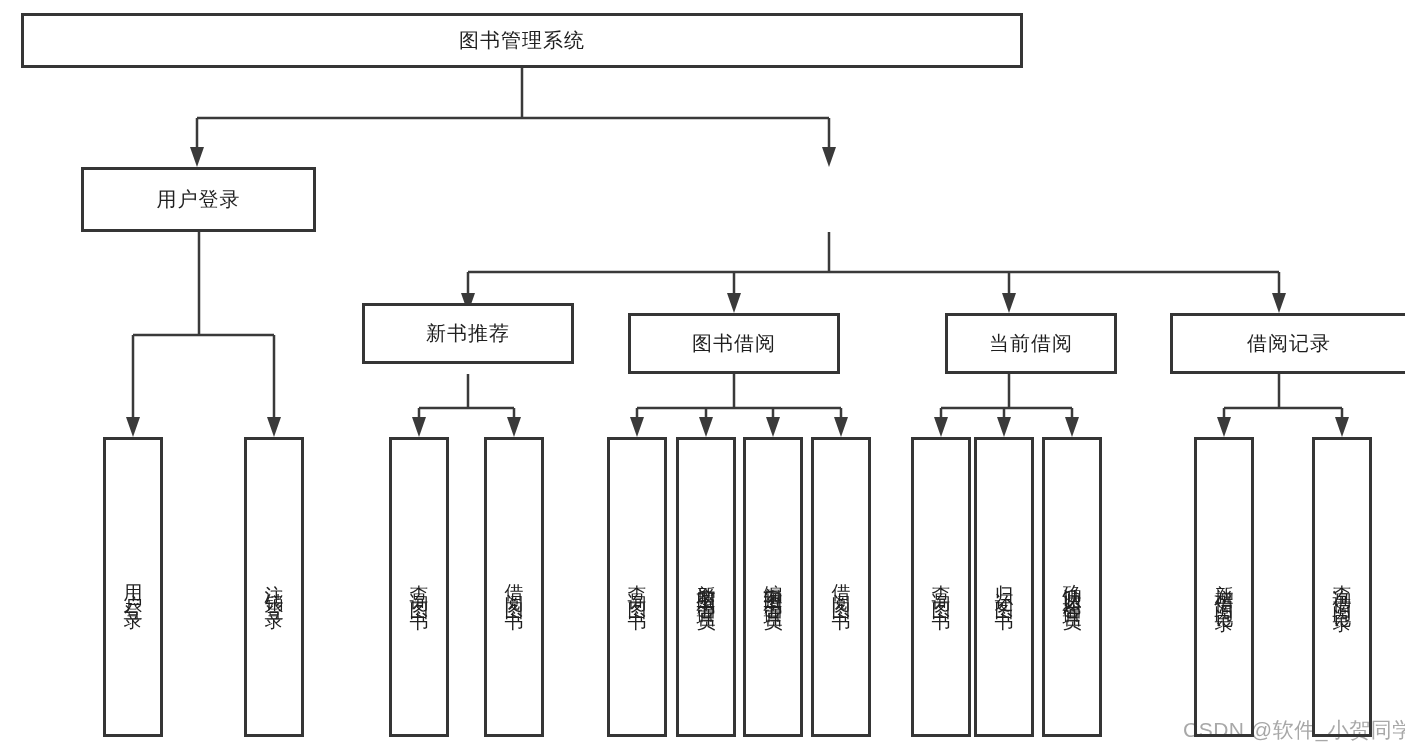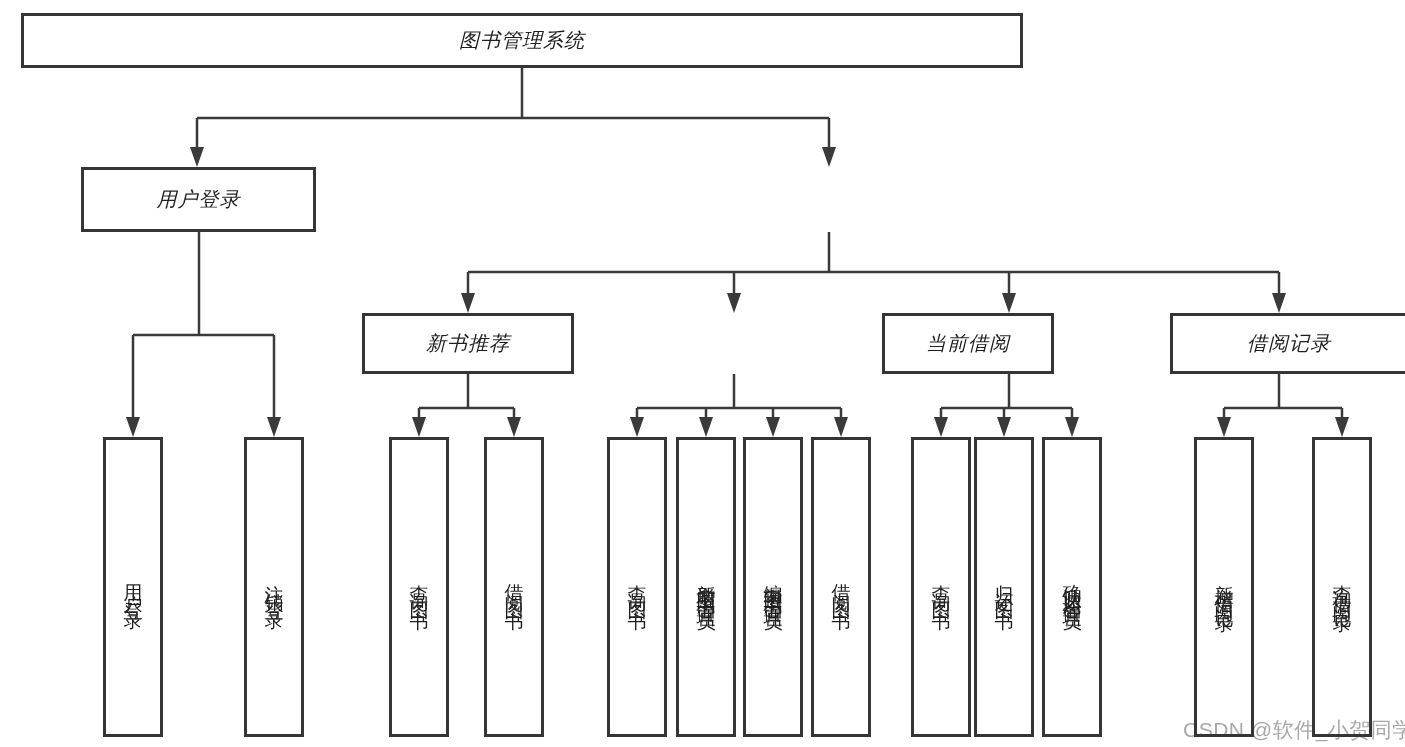--- a/index.html
+++ b/index.html
@@ -14,21 +14,21 @@
   .box {
     position:absolute;
     box-sizing:border-box;
     border:3px solid #353535;
     background:#ffffff;
     display:flex; align-items:center; justify-content:center;
     color:#1f1f1f;
     z-index:2;
   }
   .leaf { background:transparent; }
-  .h-label { font-size:20px; letter-spacing:1px; white-space:nowrap;font-style:italic; }
+  .h-label { font-size:20px; letter-spacing:1px; white-space:nowrap; }
   .v-label {
     writing-mode:vertical-rl;
     text-orientation:mixed;
     font-size:19px;
     letter-spacing:9px;
     white-space:nowrap;
   }
   .v-label.mid   { letter-spacing:6px; }
   .v-label.dense { letter-spacing:4px; }
   .watermark {
@@ -37,23 +37,23 @@
     font-size:21px;
     color:#a8a8a8;
     letter-spacing:0.5px;
     z-index:1;
     white-space:nowrap;
   }
   
   #root-box  { left:21px;  top:13px;  width:1002px; height:55px; }
   #n-login   { left:81px;  top:167px; width:235px;  height:65px; }
   #n-bookmgr { left:711px; top:167px; width:236px;  height:65px; }
-  #n-newbook { left:362px; top:313px; width:212px;  height:61px; }
+  #n-newbook { left:362px; top:303px; width:212px;  height:61px; }
   #n-borrow  { left:628px; top:313px; width:212px;  height:61px; }
-  #n-current { left:882px; top:313px; width:172px;  height:61px; }
+  #n-current { left:945px; top:313px; width:172px;  height:61px; }
   #n-records { left:1170px;top:313px; width:238px;  height:61px; }
   .leaf { top:437px; width:60px; height:300px; }
   #lf-1  { left:103px; }
   #lf-2  { left:244px; }
   #lf-3  { left:389px; }
   #lf-4  { left:484px; }
   #lf-5  { left:607px; }
   #lf-6  { left:676px; }
   #lf-7  { left:743px; }
   #lf-8  { left:811px; }
@@ -112,20 +112,23 @@
     <span class="h-label">图书管理系统</span>
   </div>
 
   <div class="box" id="n-login">
     <span class="h-label">用户登录</span>
   </div>
 
   <div class="box" id="n-newbook">
     <span class="h-label">新书推荐</span>
   </div>
+  <div class="box" id="n-borrow">
+    <span class="h-label">图书借阅</span>
+  </div>
   <div class="box" id="n-current">
     <span class="h-label">当前借阅</span>
   </div>
   <div class="box" id="n-records">
     <span class="h-label">借阅记录</span>
   </div>
 
   <div class="box leaf" id="lf-1">
     <span class="v-label">用户登录</span>
   </div>

